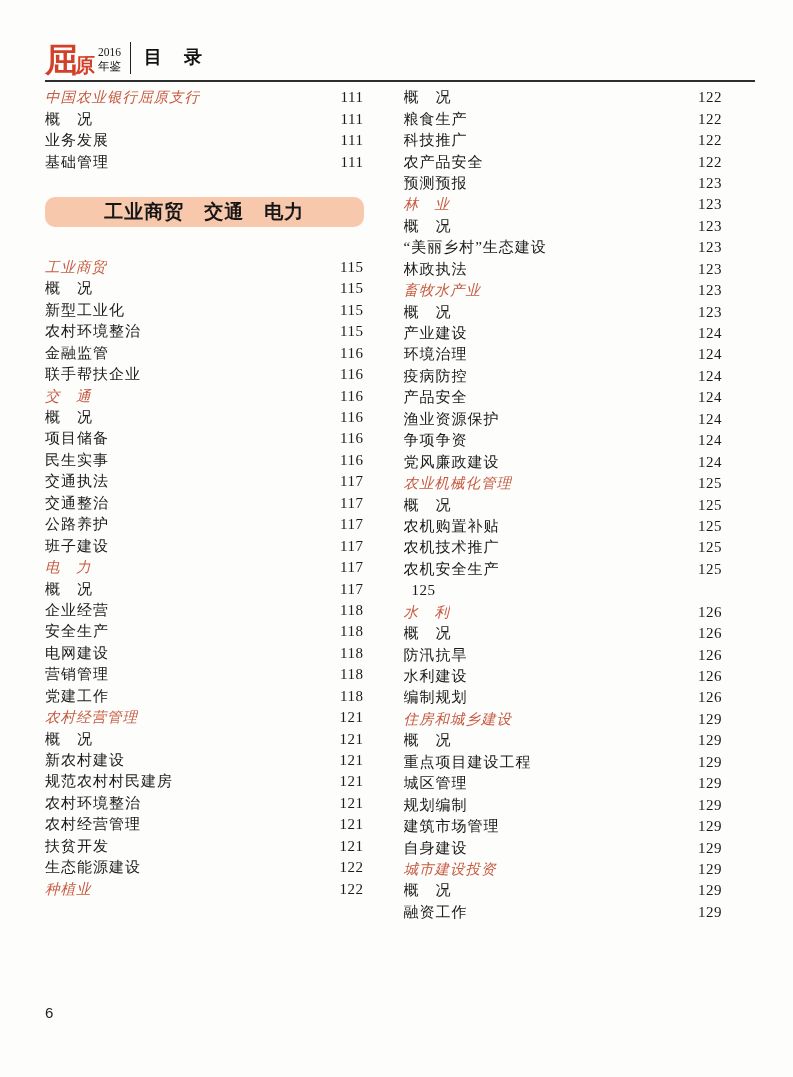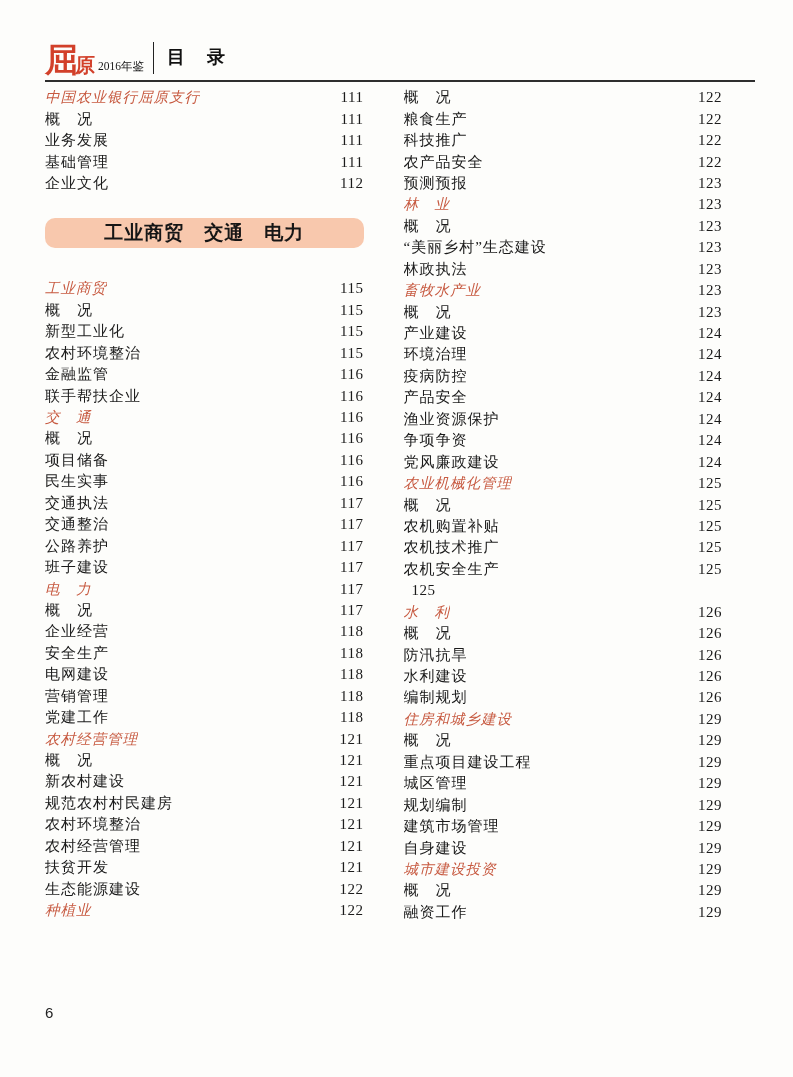--- a/index.html
+++ b/index.html
@@ -24,21 +24,21 @@
     color:var(--brand-red,#d2402a);
     letter-spacing:-2px;
   }
   .logo-sub{
     font-family:"Liberation Sans","DejaVu Sans",sans-serif;
     font-weight:900;font-size:20px;line-height:.9;
     color:var(--brand-red,#d2402a);
     margin-left:-1px;
   }
   .logo-yearblock{
-    display:flex;flex-direction:row;align-items:center;
+    display:flex;flex-direction:column;align-items:center;
     font-size:11.5px;line-height:1.2;color:#171717;
     margin-left:3px;
   }
   .divider-v{width:1px;height:32px;background:#222;margin:0 13px 0 9px;align-self:center;}
   .page-title{
     margin:0;
     font-family:"Liberation Sans","DejaVu Sans",sans-serif;
     font-weight:700;font-size:18px;letter-spacing:2px;
     color:#111;line-height:1.3;
     align-self:center;
@@ -119,24 +119,20 @@
           <span class="toc-page">111</span>
         </div>
         <div class="toc-row">
           <span class="toc-title">业务发展</span>
           <span class="toc-page">111</span>
         </div>
         <div class="toc-row">
           <span class="toc-title">基础管理</span>
           <span class="toc-page">111</span>
         </div>
-        <div class="toc-row">
-          <span class="toc-title">企业文化</span>
-          <span class="toc-page">112</span>
-        </div>
         <div class="section-banner">
           <span>工业商贸　交通　电力</span>
         </div>
         <div class="toc-row category">
           <span class="toc-title">工业商贸</span>
           <span class="toc-page">115</span>
         </div>
         <div class="toc-row">
           <span class="toc-title">概　况</span>
           <span class="toc-page">115</span>

